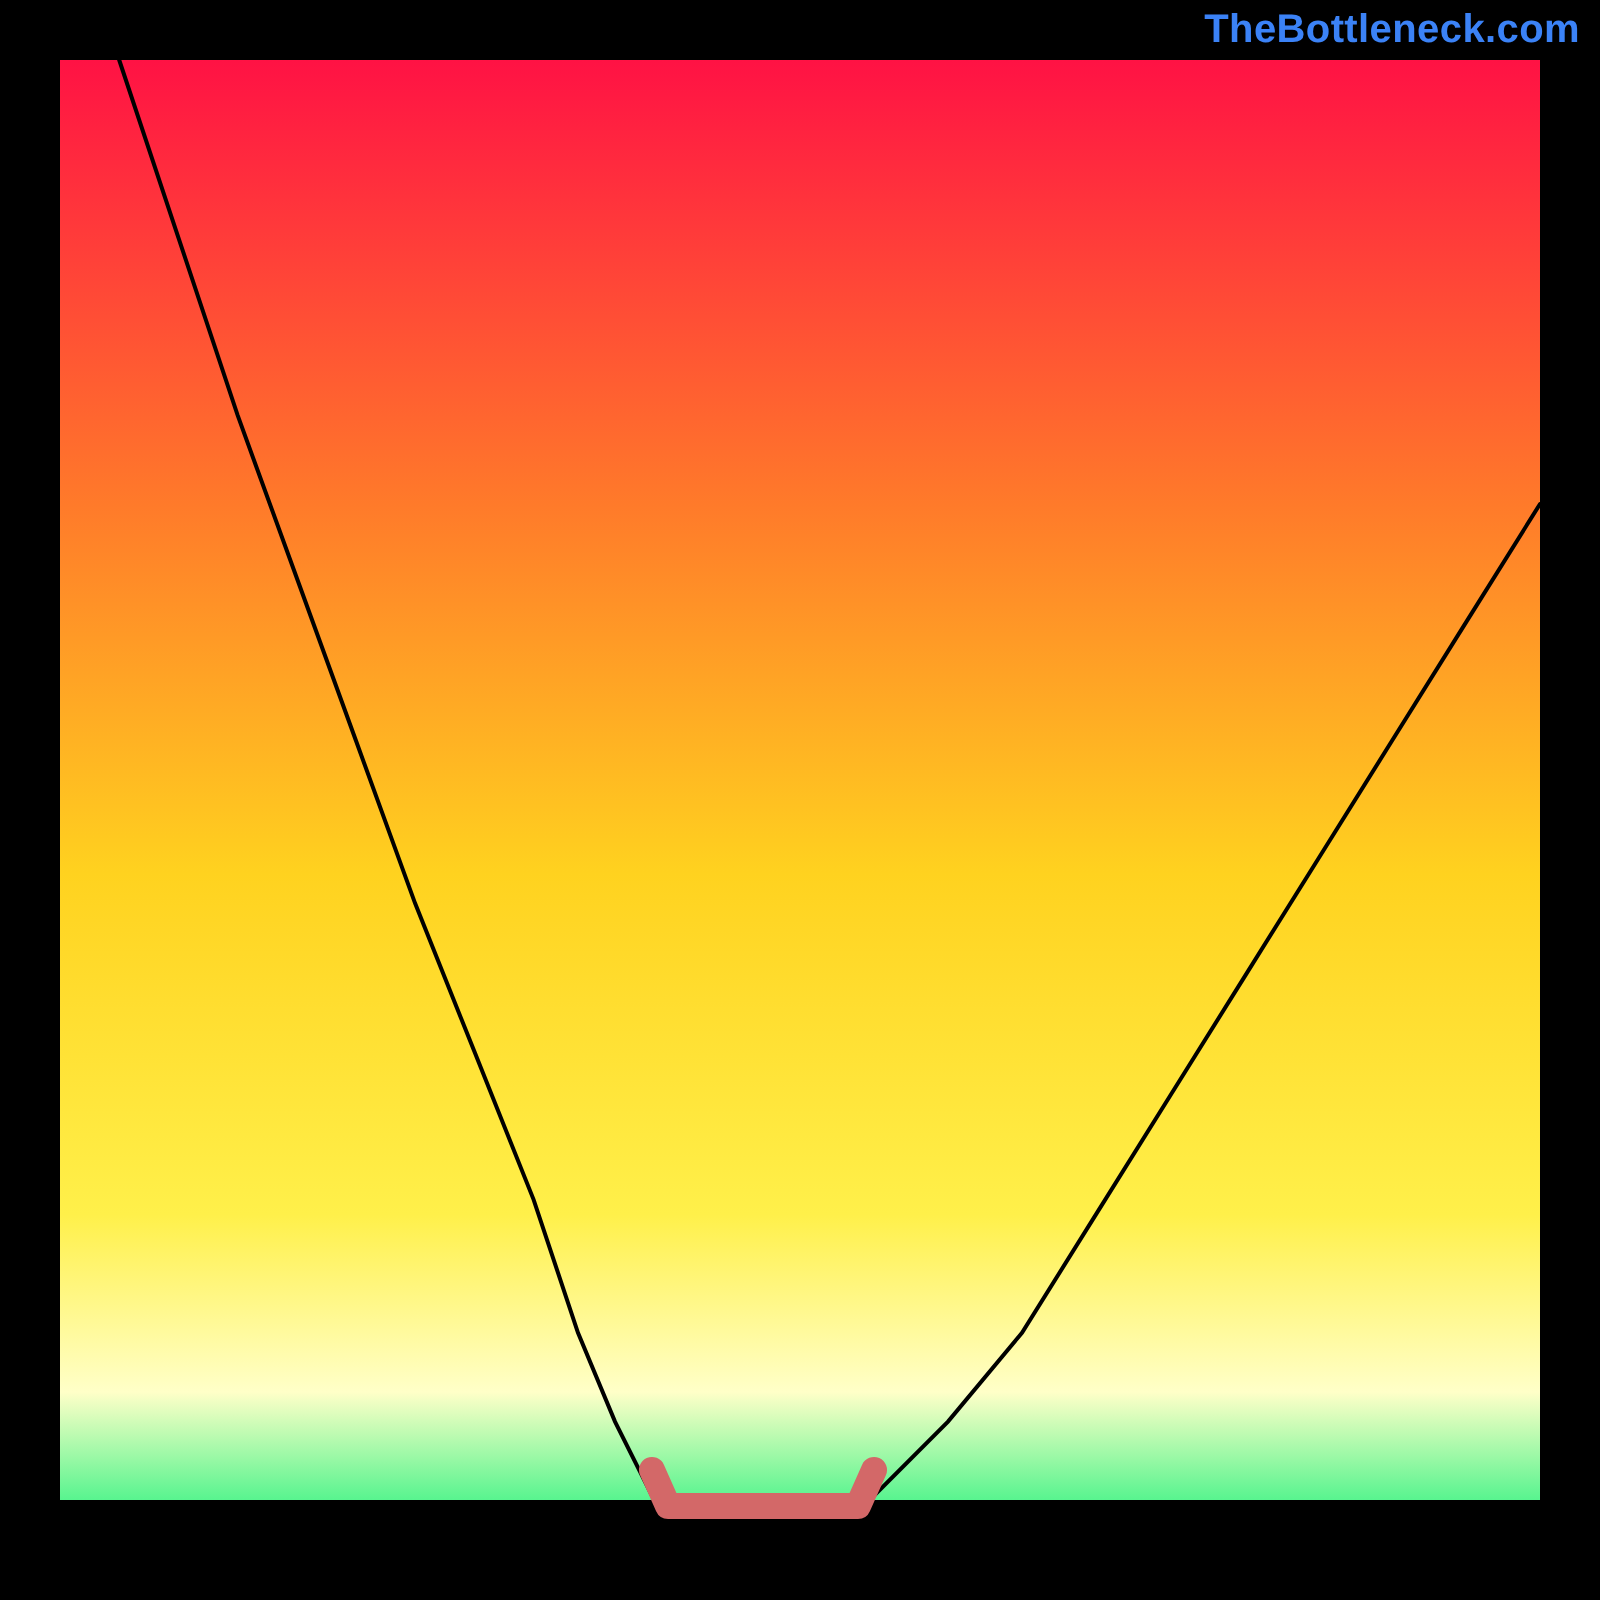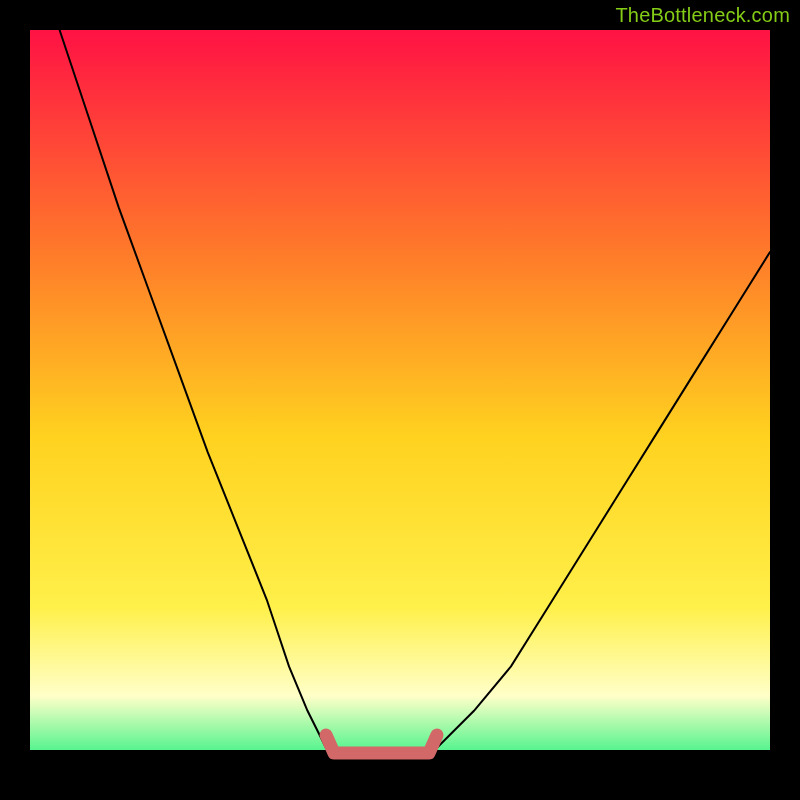--- a/index.html
+++ b/index.html
@@ -14,23 +14,23 @@
   .stage {
     position: relative;
     width: 800px;
     height: 800px;
     background: #000;
   }
   .watermark {
     position: absolute;
     top: 4px;
     right: 10px;
-    color: #84cc16;
+    color: #3b82f6;
     font-size: 20px;
-    font-weight: 400;
+    font-weight: 700;
     letter-spacing: 0.2px;
     user-select: none;
   }
   svg { display: block; }
 </style>
 </head>
 <body>
 
 <div class="stage">
   <svg id="chart-svg" width="800" height="800" viewBox="0 0 800 800">

